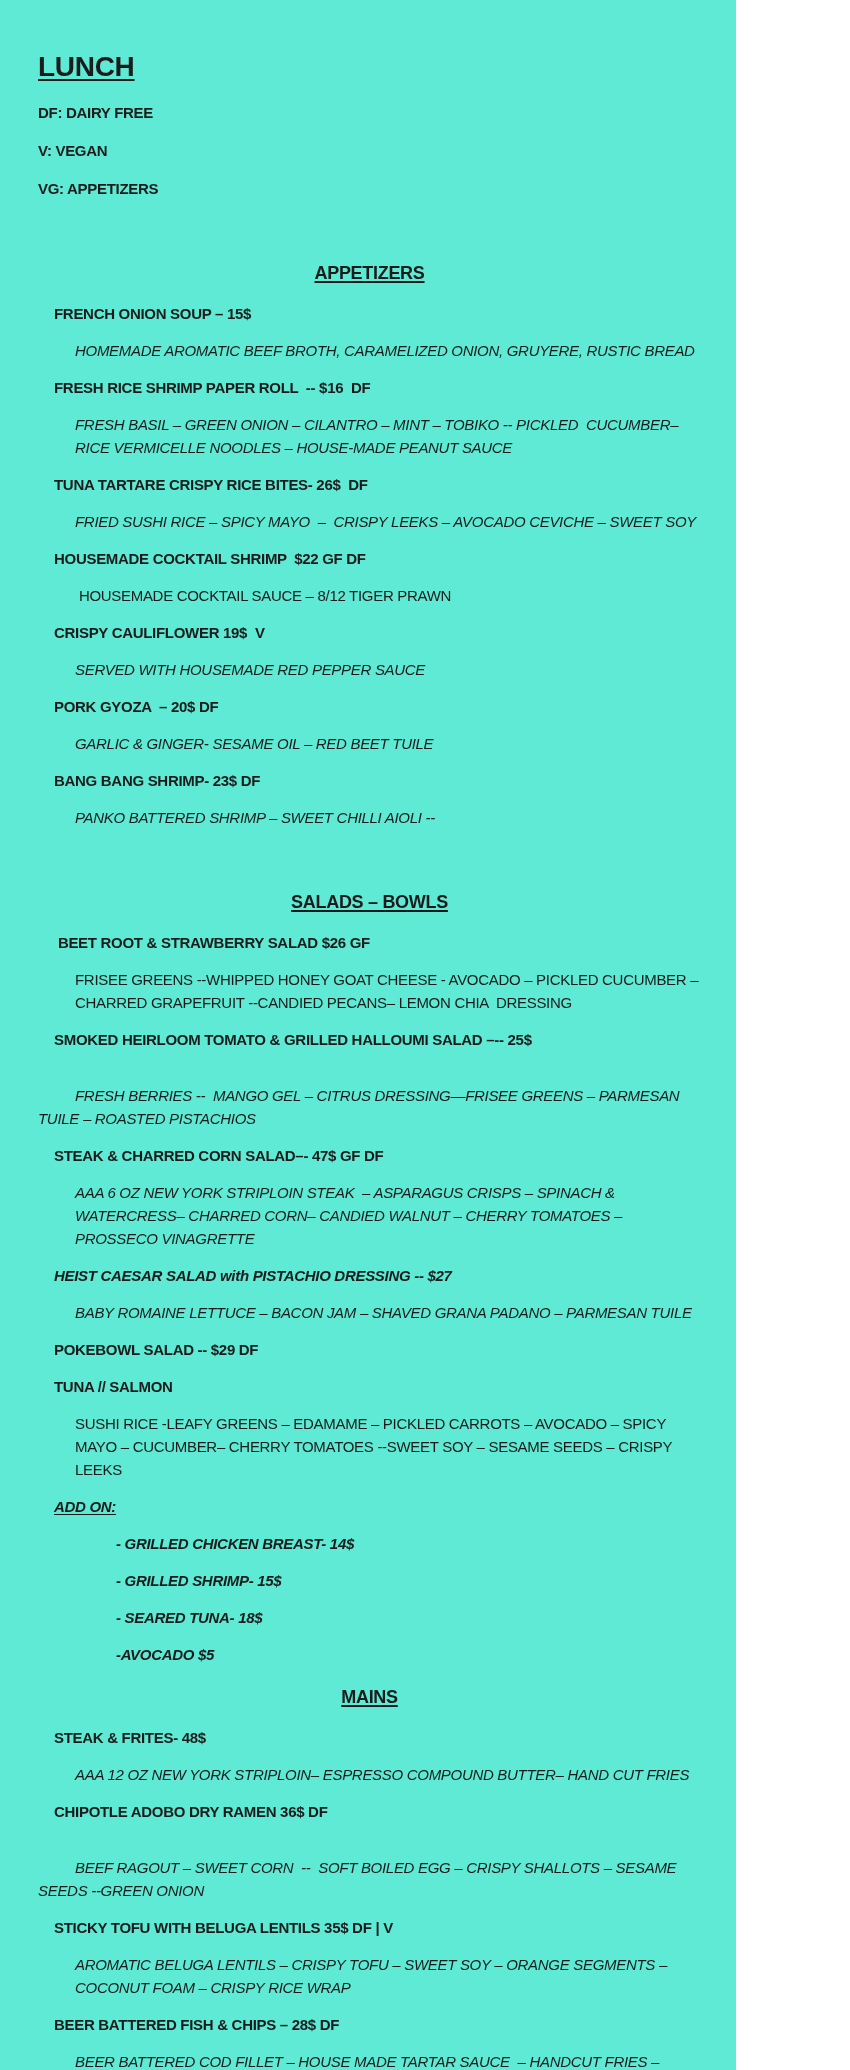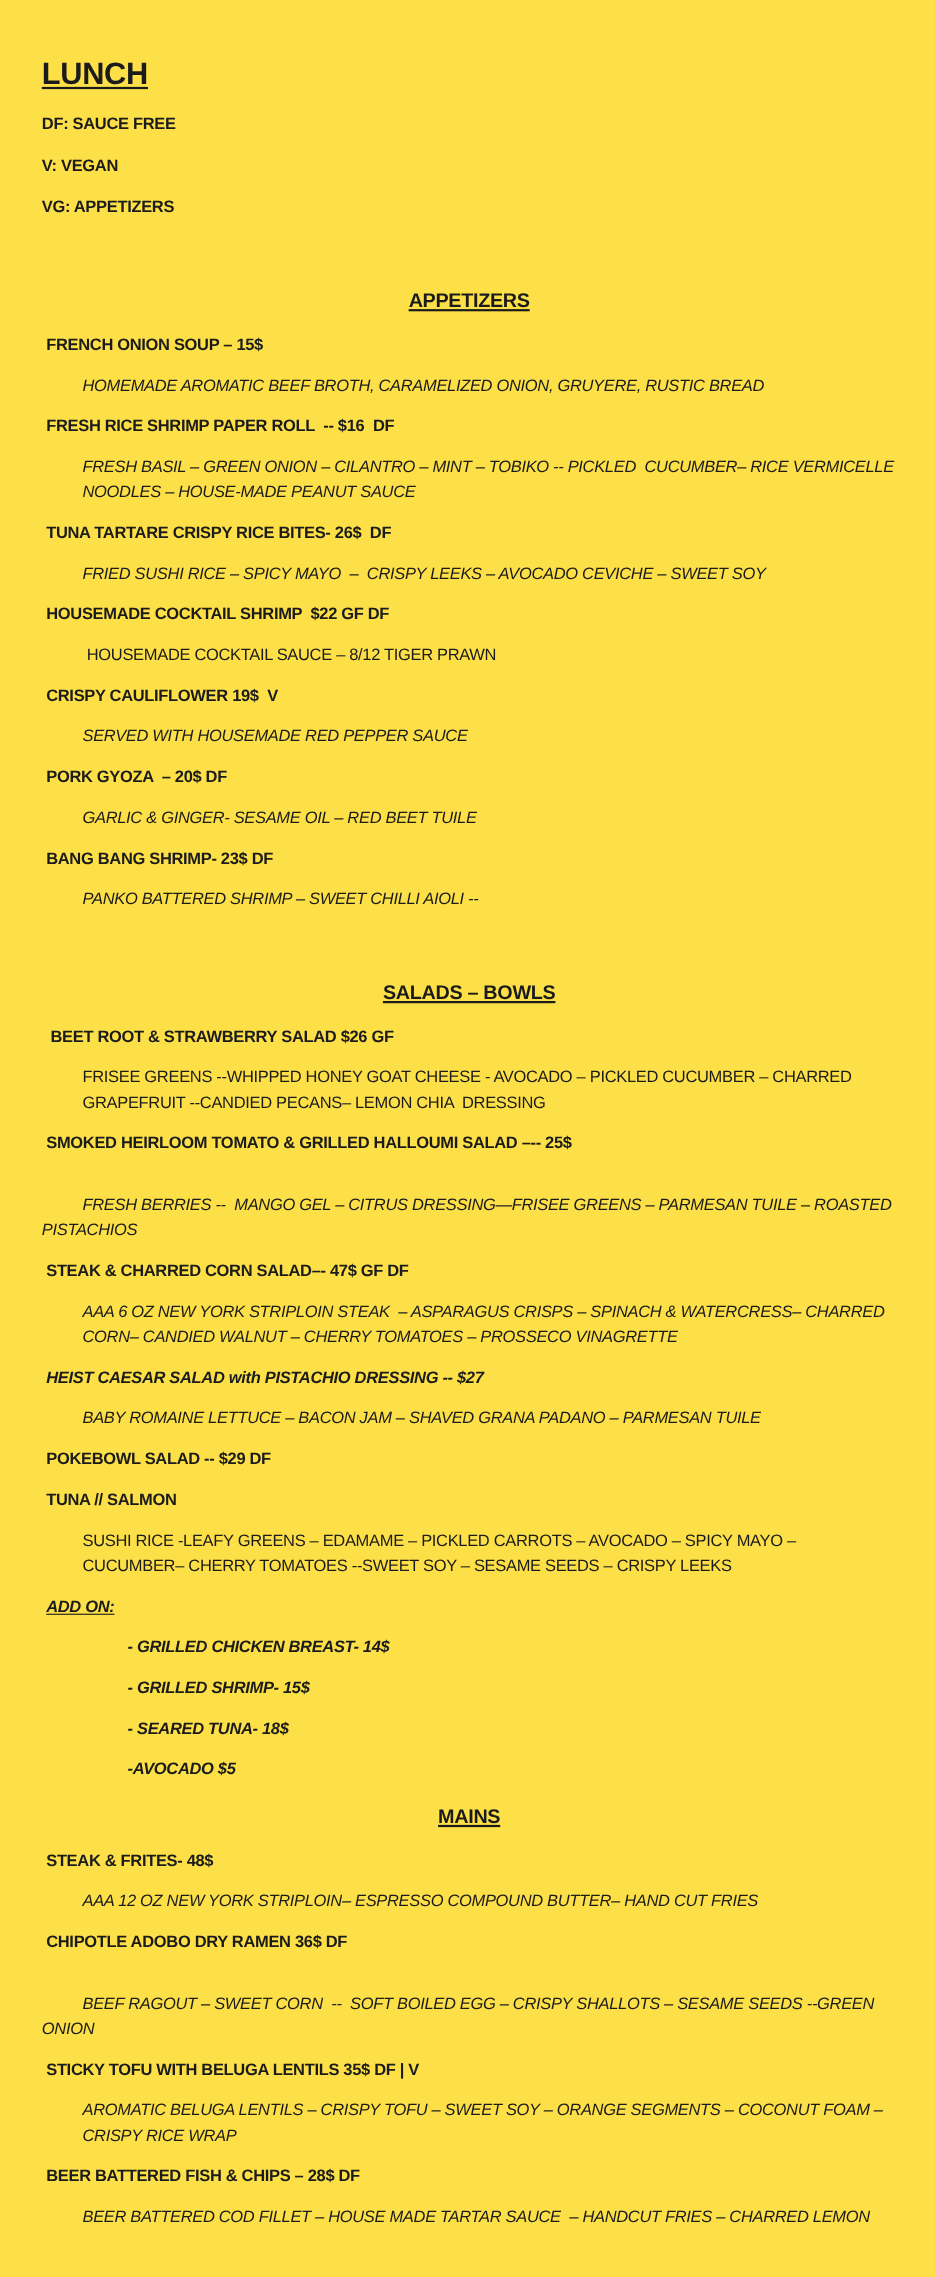--- a/index.html
+++ b/index.html
@@ -1,22 +1,22 @@
 <!DOCTYPE html>
 <html><head>
 <meta charset="utf-8">
 <style>
   html, body { margin: 0; padding: 0; background: #ffffff; }
   .page {
-    width: 850px;
+    width: 736px;
     height: 2070px;
     box-sizing: border-box;
     padding: 50px 35px 0 38px;
     overflow: hidden;
-    background: #fde047;
+    background: #5eead4;
     color: #1b1b1b;
     font-family: "Liberation Sans", sans-serif;
     letter-spacing: -0.3px;
   }
   .page * { white-space: pre-wrap; }
   h1.title {
     font-size: 28px;
     line-height: 34px;
     font-weight: bold;
     margin: 0 0 17px 0;
@@ -47,21 +47,21 @@
     margin: 60px 0 16px 0;
     text-decoration: underline;
     text-decoration-thickness: 2px;
     text-underline-offset: 2px;
   }
   section:nth-of-type(3) h2.section-heading { margin-top: 18px; }
   p.item-name {
     font-size: 15px;
     line-height: 23px;
     font-weight: bold;
-    margin: 0 0 14px 4px;
+    margin: 0 0 14px 16px;
   }
   p.item-name.bold-italic { font-style: italic; }
   p.item-name.bold-italic-underline {
     font-style: italic;
     text-decoration: underline;
     text-underline-offset: 2px;
   }
   p.item-desc {
     font-size: 15px;
     line-height: 23px;
@@ -79,17 +79,17 @@
     font-style: italic;
     padding-left: 78px;
     margin: 0 0 14px 0;
   }
 </style>
 </head>
 <body>
 
 <div class="page">
   <h1 class="title">LUNCH</h1>
-  <p class="legend-line">DF: SAUCE FREE</p>
+  <p class="legend-line">DF: DAIRY FREE</p>
   <p class="legend-line">V: VEGAN</p>
   <p class="legend-line">VG: APPETIZERS</p>
   <div id="menu-sections"><section><h2 class="section-heading">APPETIZERS</h2><div><p class="item-name">FRENCH ONION SOUP – 15$</p><p class="item-desc">HOMEMADE AROMATIC BEEF BROTH, CARAMELIZED ONION, GRUYERE, RUSTIC BREAD</p></div><div><p class="item-name">FRESH RICE SHRIMP PAPER ROLL  -- $16  DF</p><p class="item-desc">FRESH BASIL – GREEN ONION – CILANTRO – MINT – TOBIKO -- PICKLED  CUCUMBER– RICE VERMICELLE NOODLES – HOUSE-MADE PEANUT SAUCE</p></div><div><p class="item-name">TUNA TARTARE CRISPY RICE BITES- 26$  DF</p><p class="item-desc">FRIED SUSHI RICE – SPICY MAYO  –  CRISPY LEEKS – AVOCADO CEVICHE – SWEET SOY</p></div><div><p class="item-name">HOUSEMADE COCKTAIL SHRIMP  $22 GF DF</p><p class="item-desc regular"> HOUSEMADE COCKTAIL SAUCE – 8/12 TIGER PRAWN</p></div><div><p class="item-name">CRISPY CAULIFLOWER 19$  V</p><p class="item-desc">SERVED WITH HOUSEMADE RED PEPPER SAUCE</p></div><div><p class="item-name">PORK GYOZA  – 20$ DF</p><p class="item-desc">GARLIC &amp; GINGER- SESAME OIL – RED BEET TUILE</p></div><div><p class="item-name">BANG BANG SHRIMP- 23$ DF</p><p class="item-desc">PANKO BATTERED SHRIMP – SWEET CHILLI AIOLI --</p></div></section><section><h2 class="section-heading">SALADS – BOWLS</h2><div><p class="item-name"> BEET ROOT &amp; STRAWBERRY SALAD $26 GF</p><p class="item-desc regular">FRISEE GREENS --WHIPPED HONEY GOAT CHEESE - AVOCADO – PICKLED CUCUMBER – CHARRED GRAPEFRUIT --CANDIED PECANS– LEMON CHIA  DRESSING</p></div><div><p class="item-name">SMOKED HEIRLOOM TOMATO &amp; GRILLED HALLOUMI SALAD –-- 25$</p><p class="item-desc hanging">FRESH BERRIES --  MANGO GEL – CITRUS DRESSING—FRISEE GREENS – PARMESAN TUILE – ROASTED PISTACHIOS</p></div><div><p class="item-name">STEAK &amp; CHARRED CORN SALAD–- 47$ GF DF</p><p class="item-desc">AAA 6 OZ NEW YORK STRIPLOIN STEAK  – ASPARAGUS CRISPS – SPINACH &amp; WATERCRESS– CHARRED CORN– CANDIED WALNUT – CHERRY TOMATOES – PROSSECO VINAGRETTE</p></div><div><p class="item-name bold-italic">HEIST CAESAR SALAD with PISTACHIO DRESSING -- $27</p><p class="item-desc">BABY ROMAINE LETTUCE – BACON JAM – SHAVED GRANA PADANO – PARMESAN TUILE</p></div><div><p class="item-name">POKEBOWL SALAD -- $29 DF</p></div><div><p class="item-name">TUNA // SALMON</p><p class="item-desc regular">SUSHI RICE -LEAFY GREENS – EDAMAME – PICKLED CARROTS – AVOCADO – SPICY MAYO – CUCUMBER– CHERRY TOMATOES --SWEET SOY – SESAME SEEDS – CRISPY LEEKS</p></div><div><p class="item-name bold-italic-underline">ADD ON:</p><p class="addon">- GRILLED CHICKEN BREAST- 14$</p><p class="addon">- GRILLED SHRIMP- 15$</p><p class="addon">- SEARED TUNA- 18$</p><p class="addon">-AVOCADO $5</p></div></section><section><h2 class="section-heading">MAINS</h2><div><p class="item-name">STEAK &amp; FRITES- 48$</p><p class="item-desc">AAA 12 OZ NEW YORK STRIPLOIN– ESPRESSO COMPOUND BUTTER– HAND CUT FRIES</p></div><div><p class="item-name">CHIPOTLE ADOBO DRY RAMEN 36$ DF</p><p class="item-desc hanging">BEEF RAGOUT – SWEET CORN  --  SOFT BOILED EGG – CRISPY SHALLOTS – SESAME SEEDS --GREEN ONION</p></div><div><p class="item-name">STICKY TOFU WITH BELUGA LENTILS 35$ DF | V</p><p class="item-desc">AROMATIC BELUGA LENTILS – CRISPY TOFU – SWEET SOY – ORANGE SEGMENTS – COCONUT FOAM – CRISPY RICE WRAP</p></div><div><p class="item-name">BEER BATTERED FISH &amp; CHIPS – 28$ DF</p><p class="item-desc">BEER BATTERED COD FILLET – HOUSE MADE TARTAR SAUCE  – HANDCUT FRIES – CHARRED LEMON</p></div></section></div>
 </div>
 
 </body></html>

